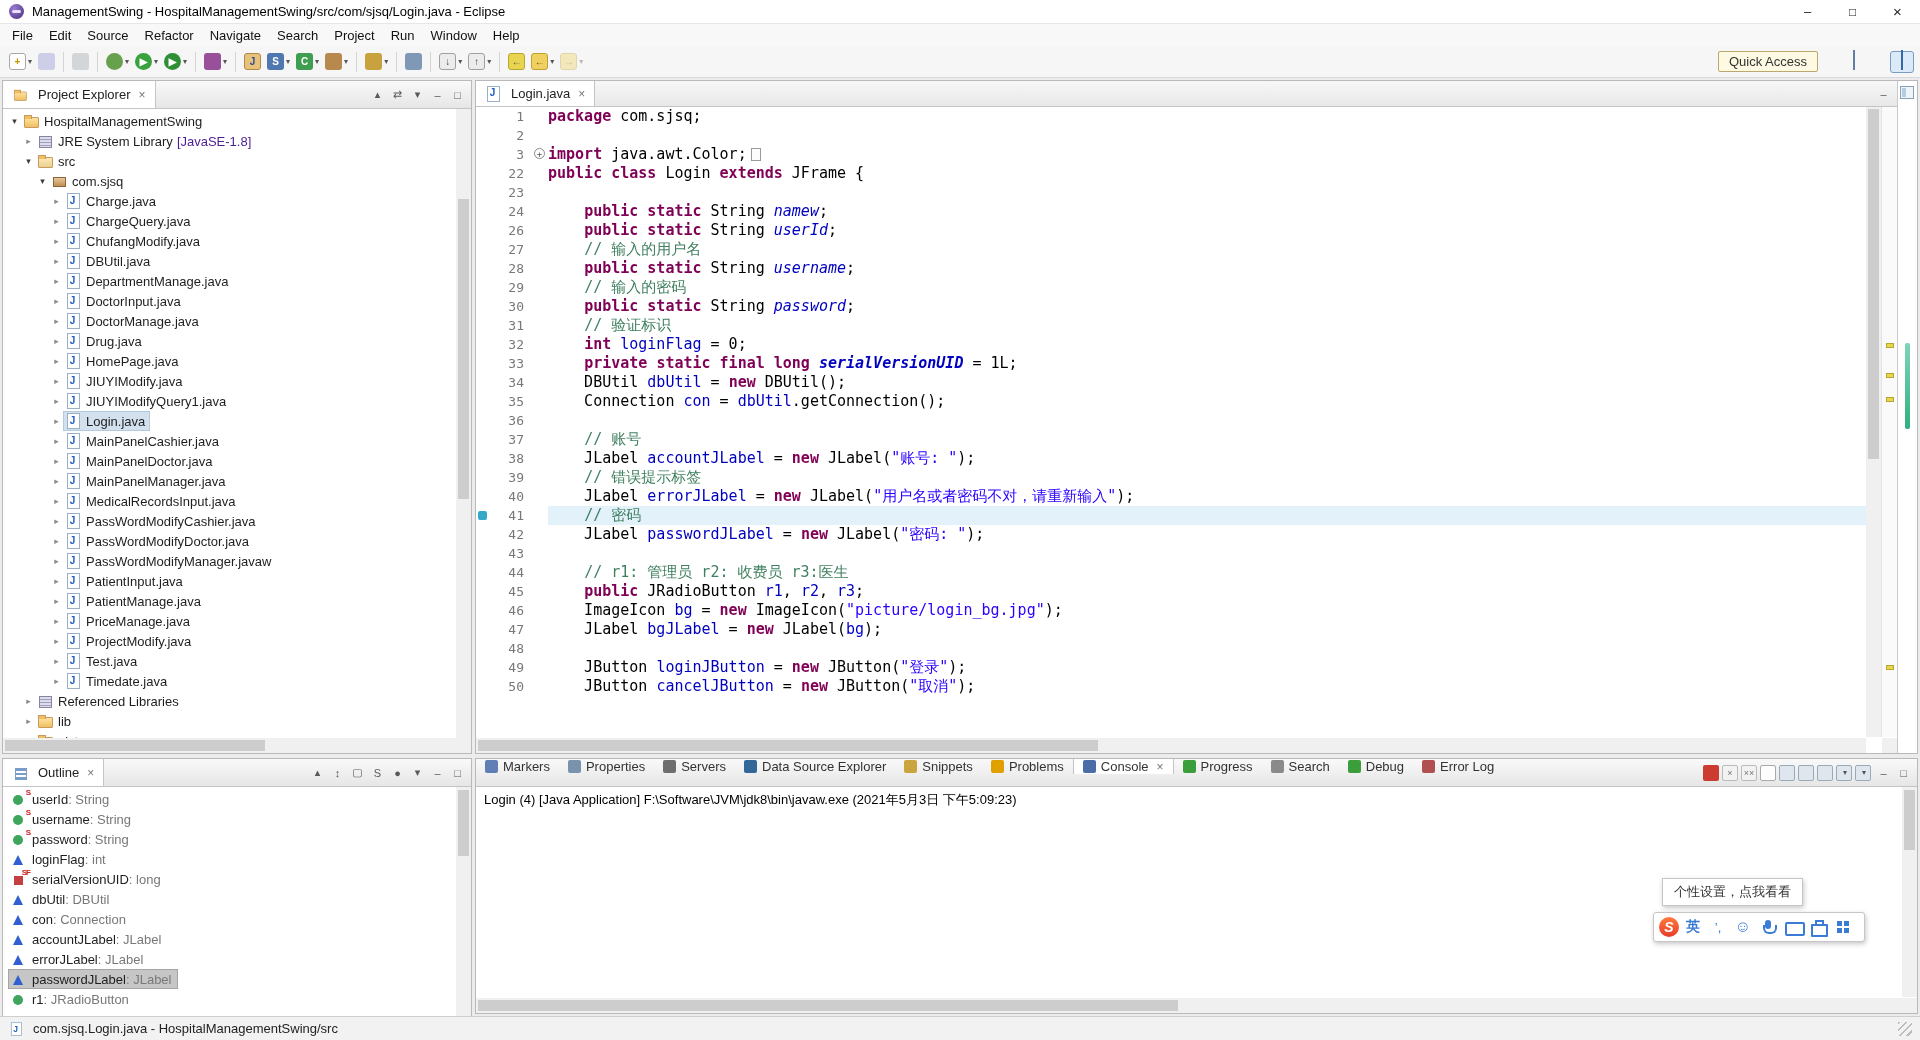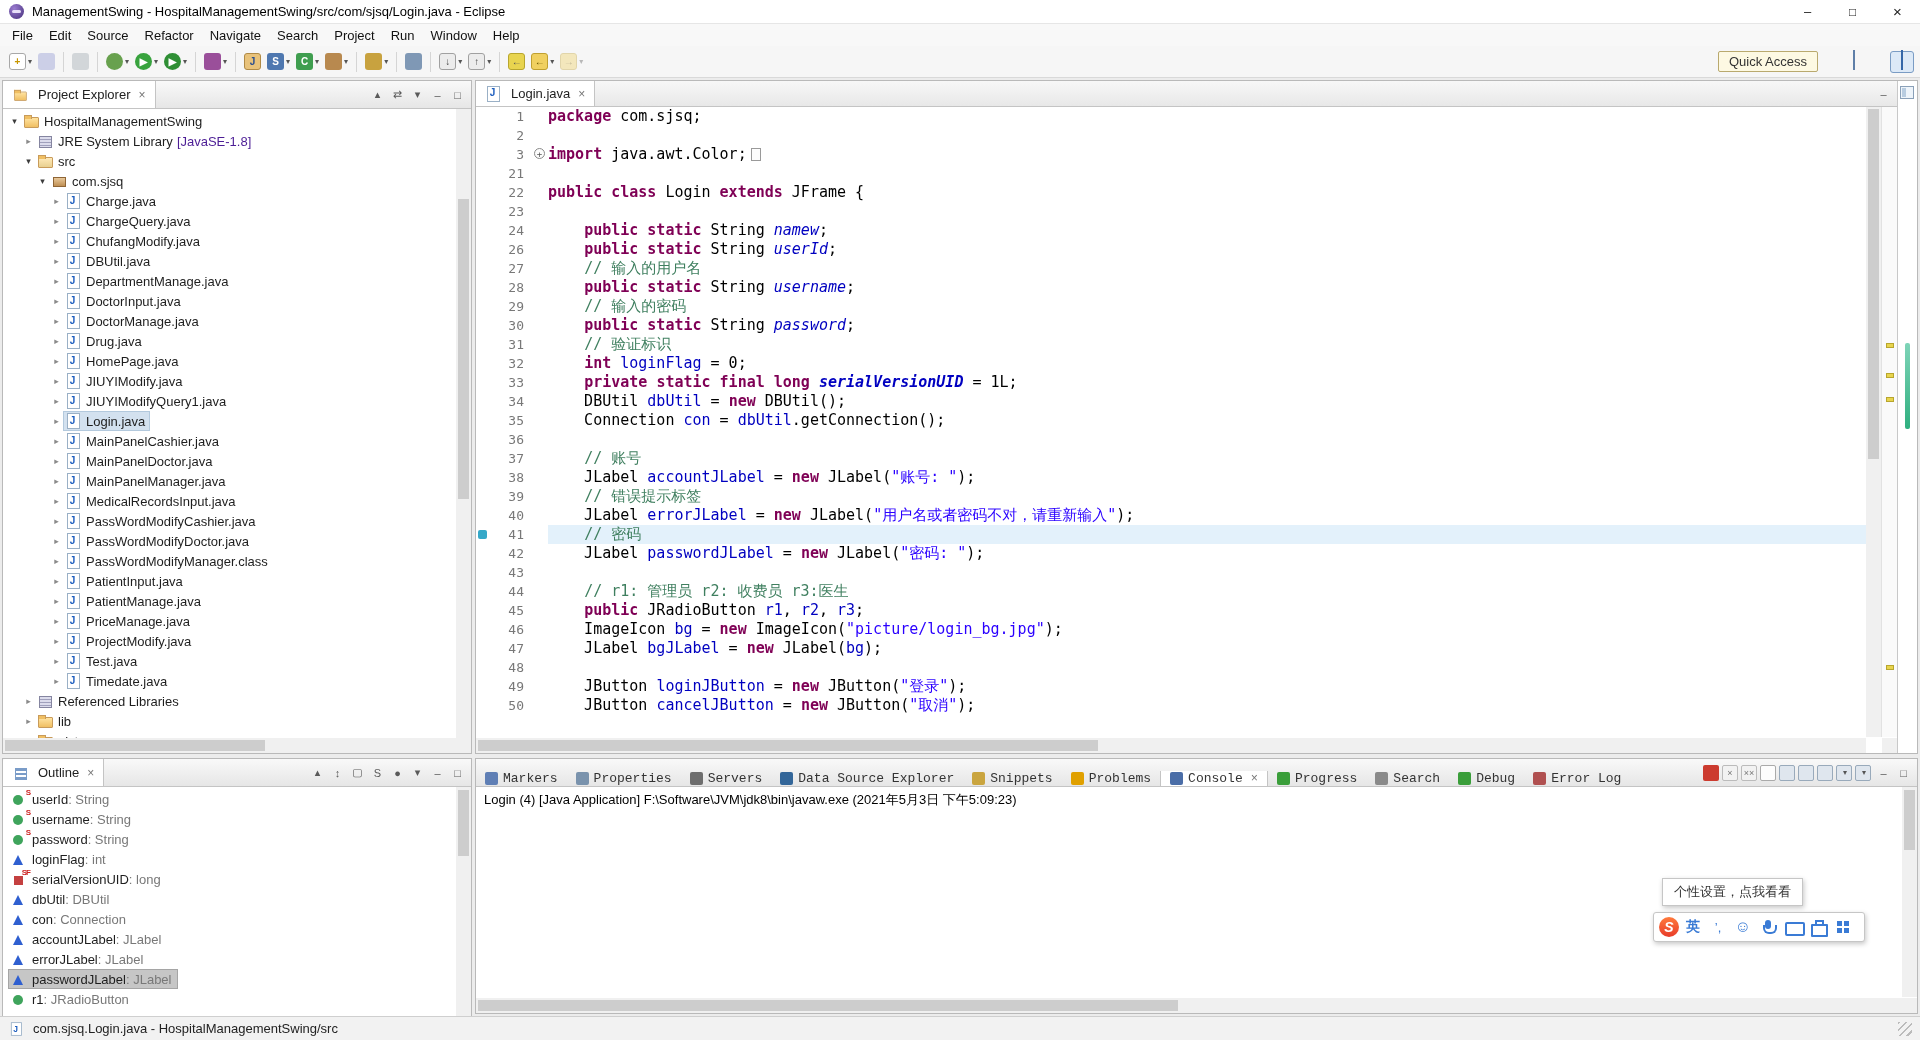--- a/index.html
+++ b/index.html
@@ -116,21 +116,21 @@
   .olblwrap.osel { background:#c6c6c6; outline:1px solid #a5a5a5; }
   .otype { color:#787878; }
   .oic { width:16px; height:16px; position:relative; margin-right:5px; flex:none; }
   .odec { position:absolute; top:-3px; right:-3px; color:#c22; font-size:8px; font-weight:bold; font-style:normal; letter-spacing:-1px; }
   .oic-public-static-field::before,.oic-public-field::before { content:""; position:absolute; left:2px; top:4px; width:10px; height:10px; border-radius:50%; background:#3fa45c; }
   .oic-default-field::before { content:""; position:absolute; left:2px; top:4px; width:0; height:0; border-left:5px solid transparent; border-right:5px solid transparent; border-bottom:10px solid #2f5fd0; }
   .oic-private-static-final-field::before { content:""; position:absolute; left:3px; top:5px; width:9px; height:9px; background:#c44040; }
 
   
   #console-panel { left:475px; top:758px; right:2px; height:256px; }
-  #console-tabs { display:flex; align-items:flex-end;font-family:Liberation Mono, monospace; }
+  #console-tabs { display:flex; align-items:flex-start; }
   .ctab { display:flex; align-items:center; gap:5px; padding:0 9px; font-size:13px; color:#333; }
   .ctab.act { background:#fff; border-left:1px solid #c4c4c4; border-right:1px solid #c4c4c4; }
   .tile { width:13px; height:13px; border-radius:2px; flex:none; }
   #console-tools { display:flex; align-items:center; gap:3px; padding-right:4px; }
   .cti { width:16px; height:16px; border-radius:2px; display:flex; align-items:center; justify-content:center; font-size:9px; color:#666; }
   #console-body { position:absolute; top:28px; left:0; right:15px; bottom:16px; background:#fff; overflow:hidden; }
   #console-title-line { padding:4px 8px; font-size:13px; color:#000; white-space:nowrap; }
   #console-vsb { top:28px; bottom:16px; right:0; }
   #console-hsb { left:0; right:15px; bottom:0; }
 
@@ -438,21 +438,21 @@
         <span class="tarrow">▸</span>
         <span class="tlblwrap">
           <span class="tic tic-jfile"></span>
           <span class="tlabel">PassWordModifyDoctor.java</span>
         </span>
       </div>
       <div class="trow" style="padding-left: 46px;">
         <span class="tarrow">▸</span>
         <span class="tlblwrap">
           <span class="tic tic-jfile"></span>
-          <span class="tlabel">PassWordModifyManager.class</span>
+          <span class="tlabel">PassWordModifyManager.javaw</span>
         </span>
       </div>
       <div class="trow" style="padding-left: 46px;">
         <span class="tarrow">▸</span>
         <span class="tlblwrap">
           <span class="tic tic-jfile"></span>
           <span class="tlabel">PatientInput.java</span>
         </span>
       </div>
       <div class="trow" style="padding-left: 46px;">
@@ -547,26 +547,20 @@
         <span class="cf"></span>
         <span class="ct"></span>
       </div>
       <div class="cl">
         <span class="cg"></span>
         <span class="ln">3</span>
         <span class="cf">
           <i class="fplus">+</i>
         </span>
         <span class="ct"><span class="tk-kw">import</span><span class="tk-pl"> java.awt.Color;</span><span class="inlbox"></span></span>
-      </div>
-      <div class="cl">
-        <span class="cg"></span>
-        <span class="ln">21</span>
-        <span class="cf"></span>
-        <span class="ct"></span>
       </div>
       <div class="cl">
         <span class="cg"></span>
         <span class="ln">22</span>
         <span class="cf"></span>
         <span class="ct"><span class="tk-kw">public</span><span class="tk-pl"> </span><span class="tk-kw">class</span><span class="tk-pl"> Login </span><span class="tk-kw">extends</span><span class="tk-pl"> JFrame {</span></span>
       </div>
       <div class="cl">
         <span class="cg"></span>
         <span class="ln">23</span>

